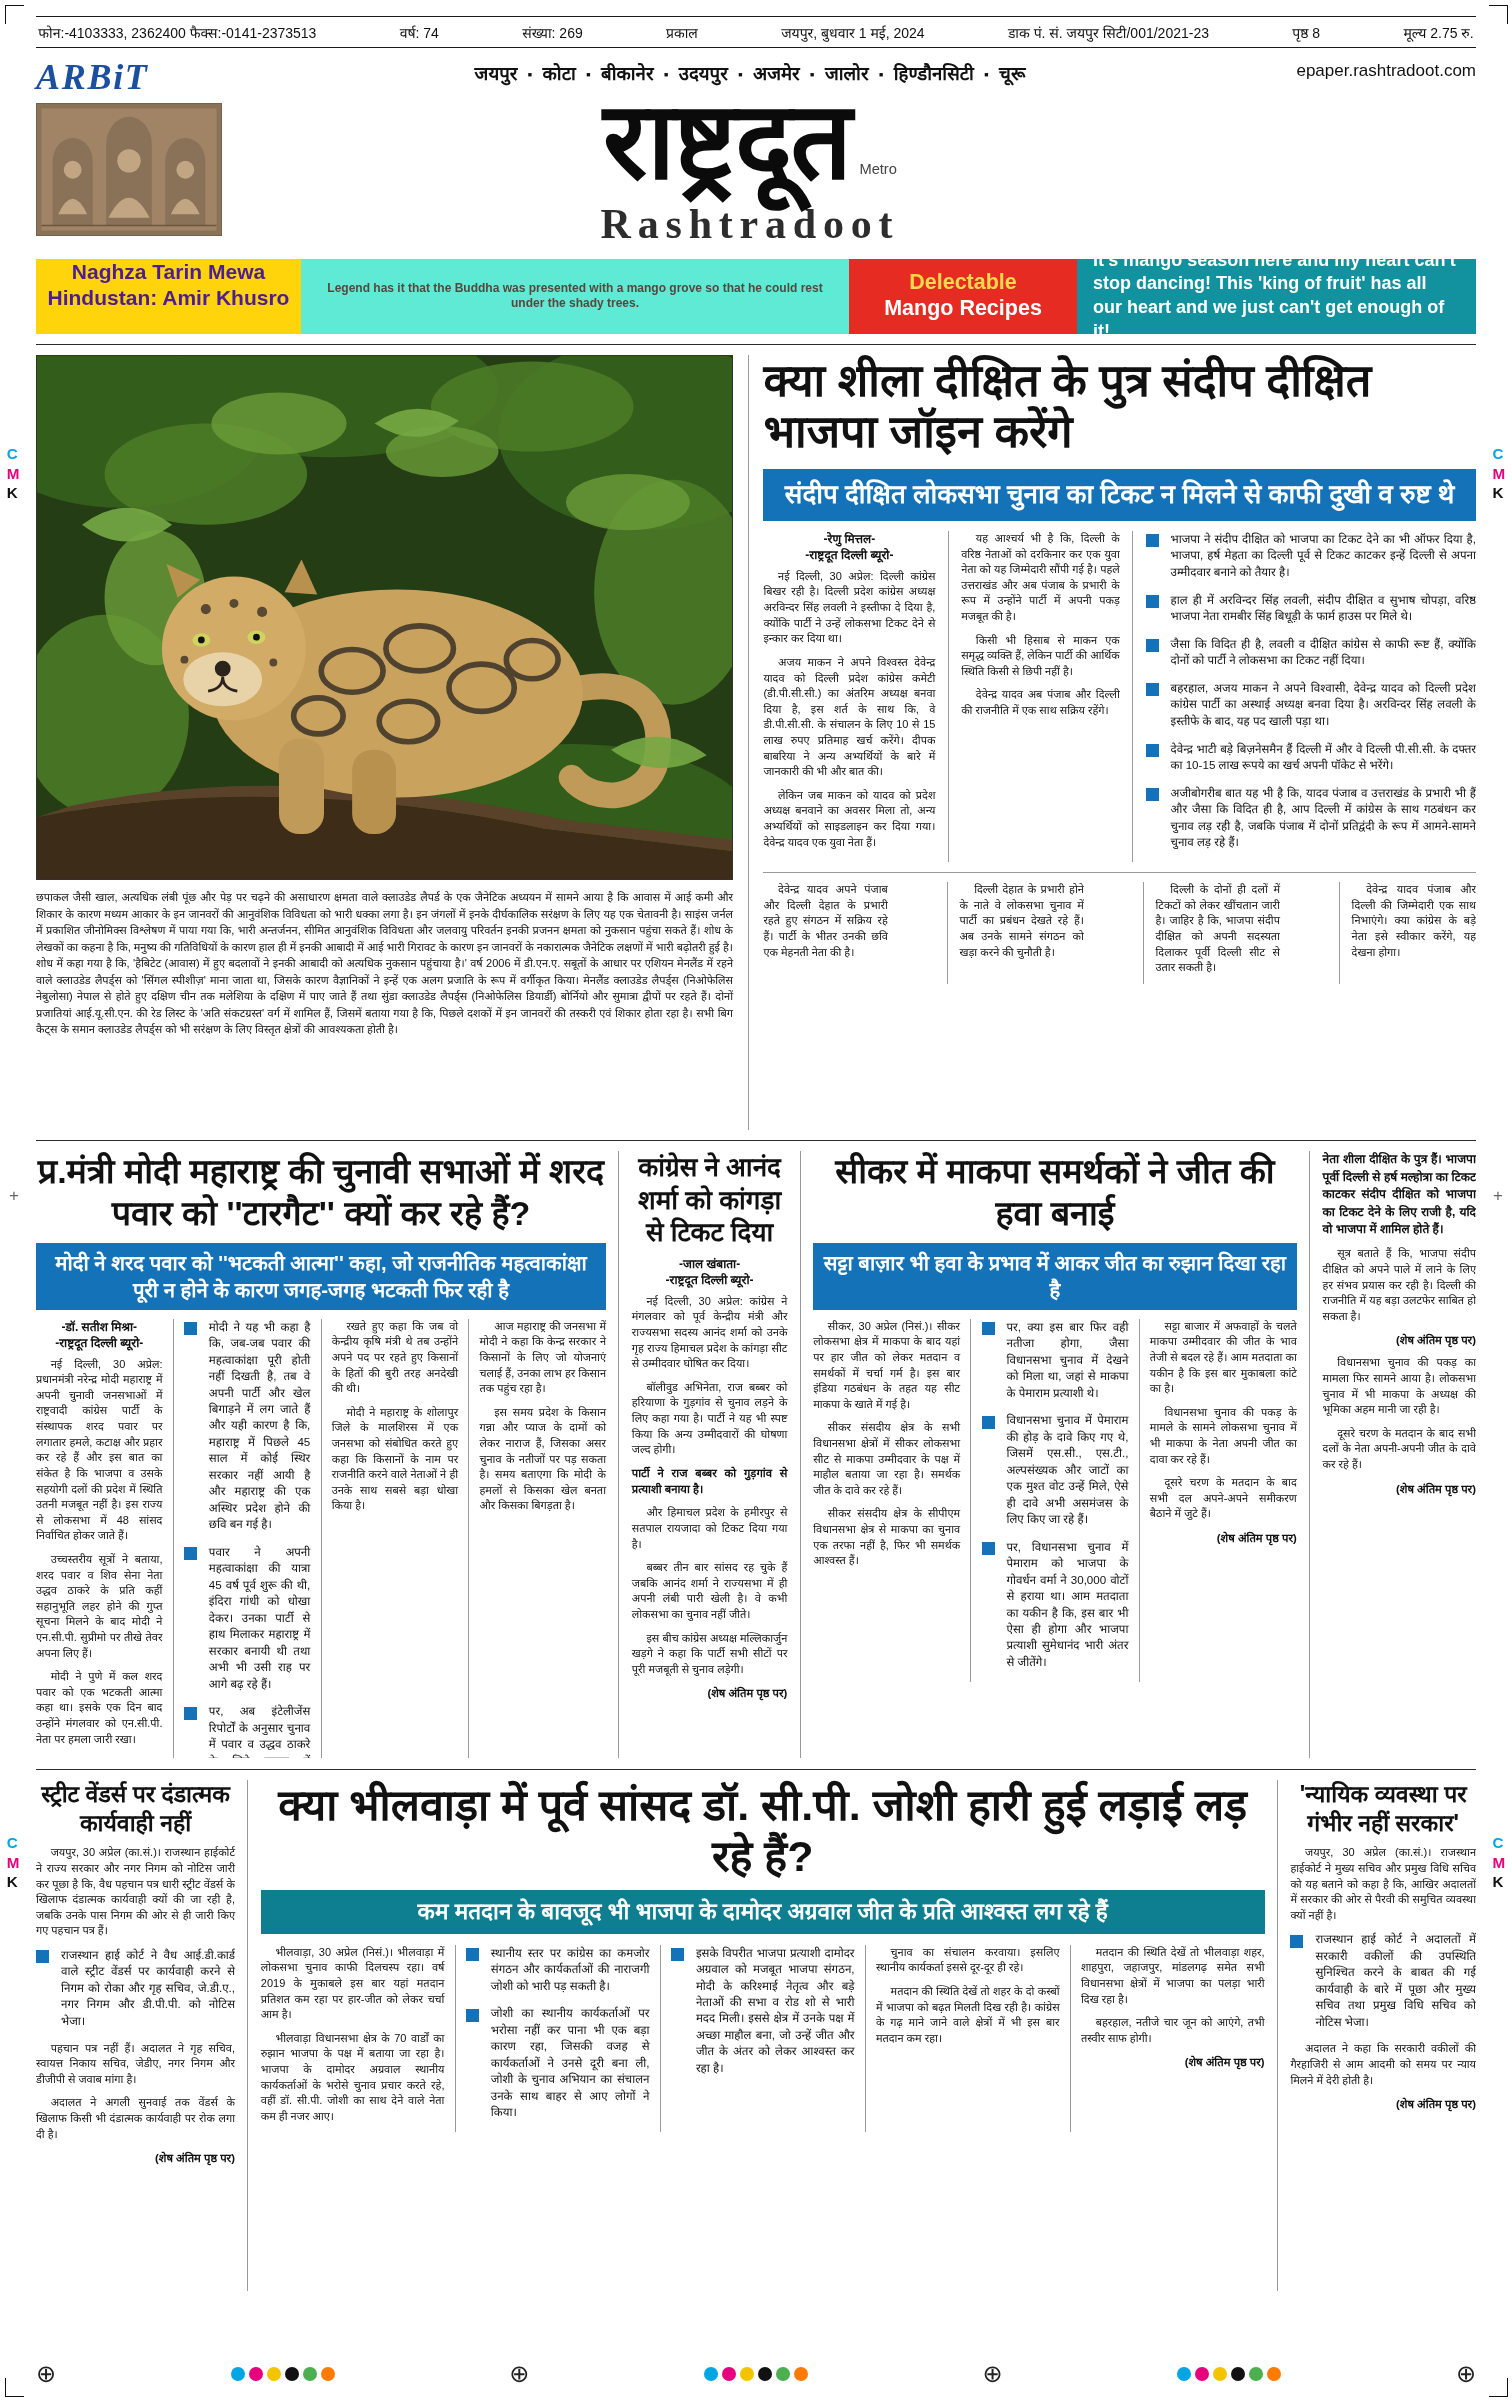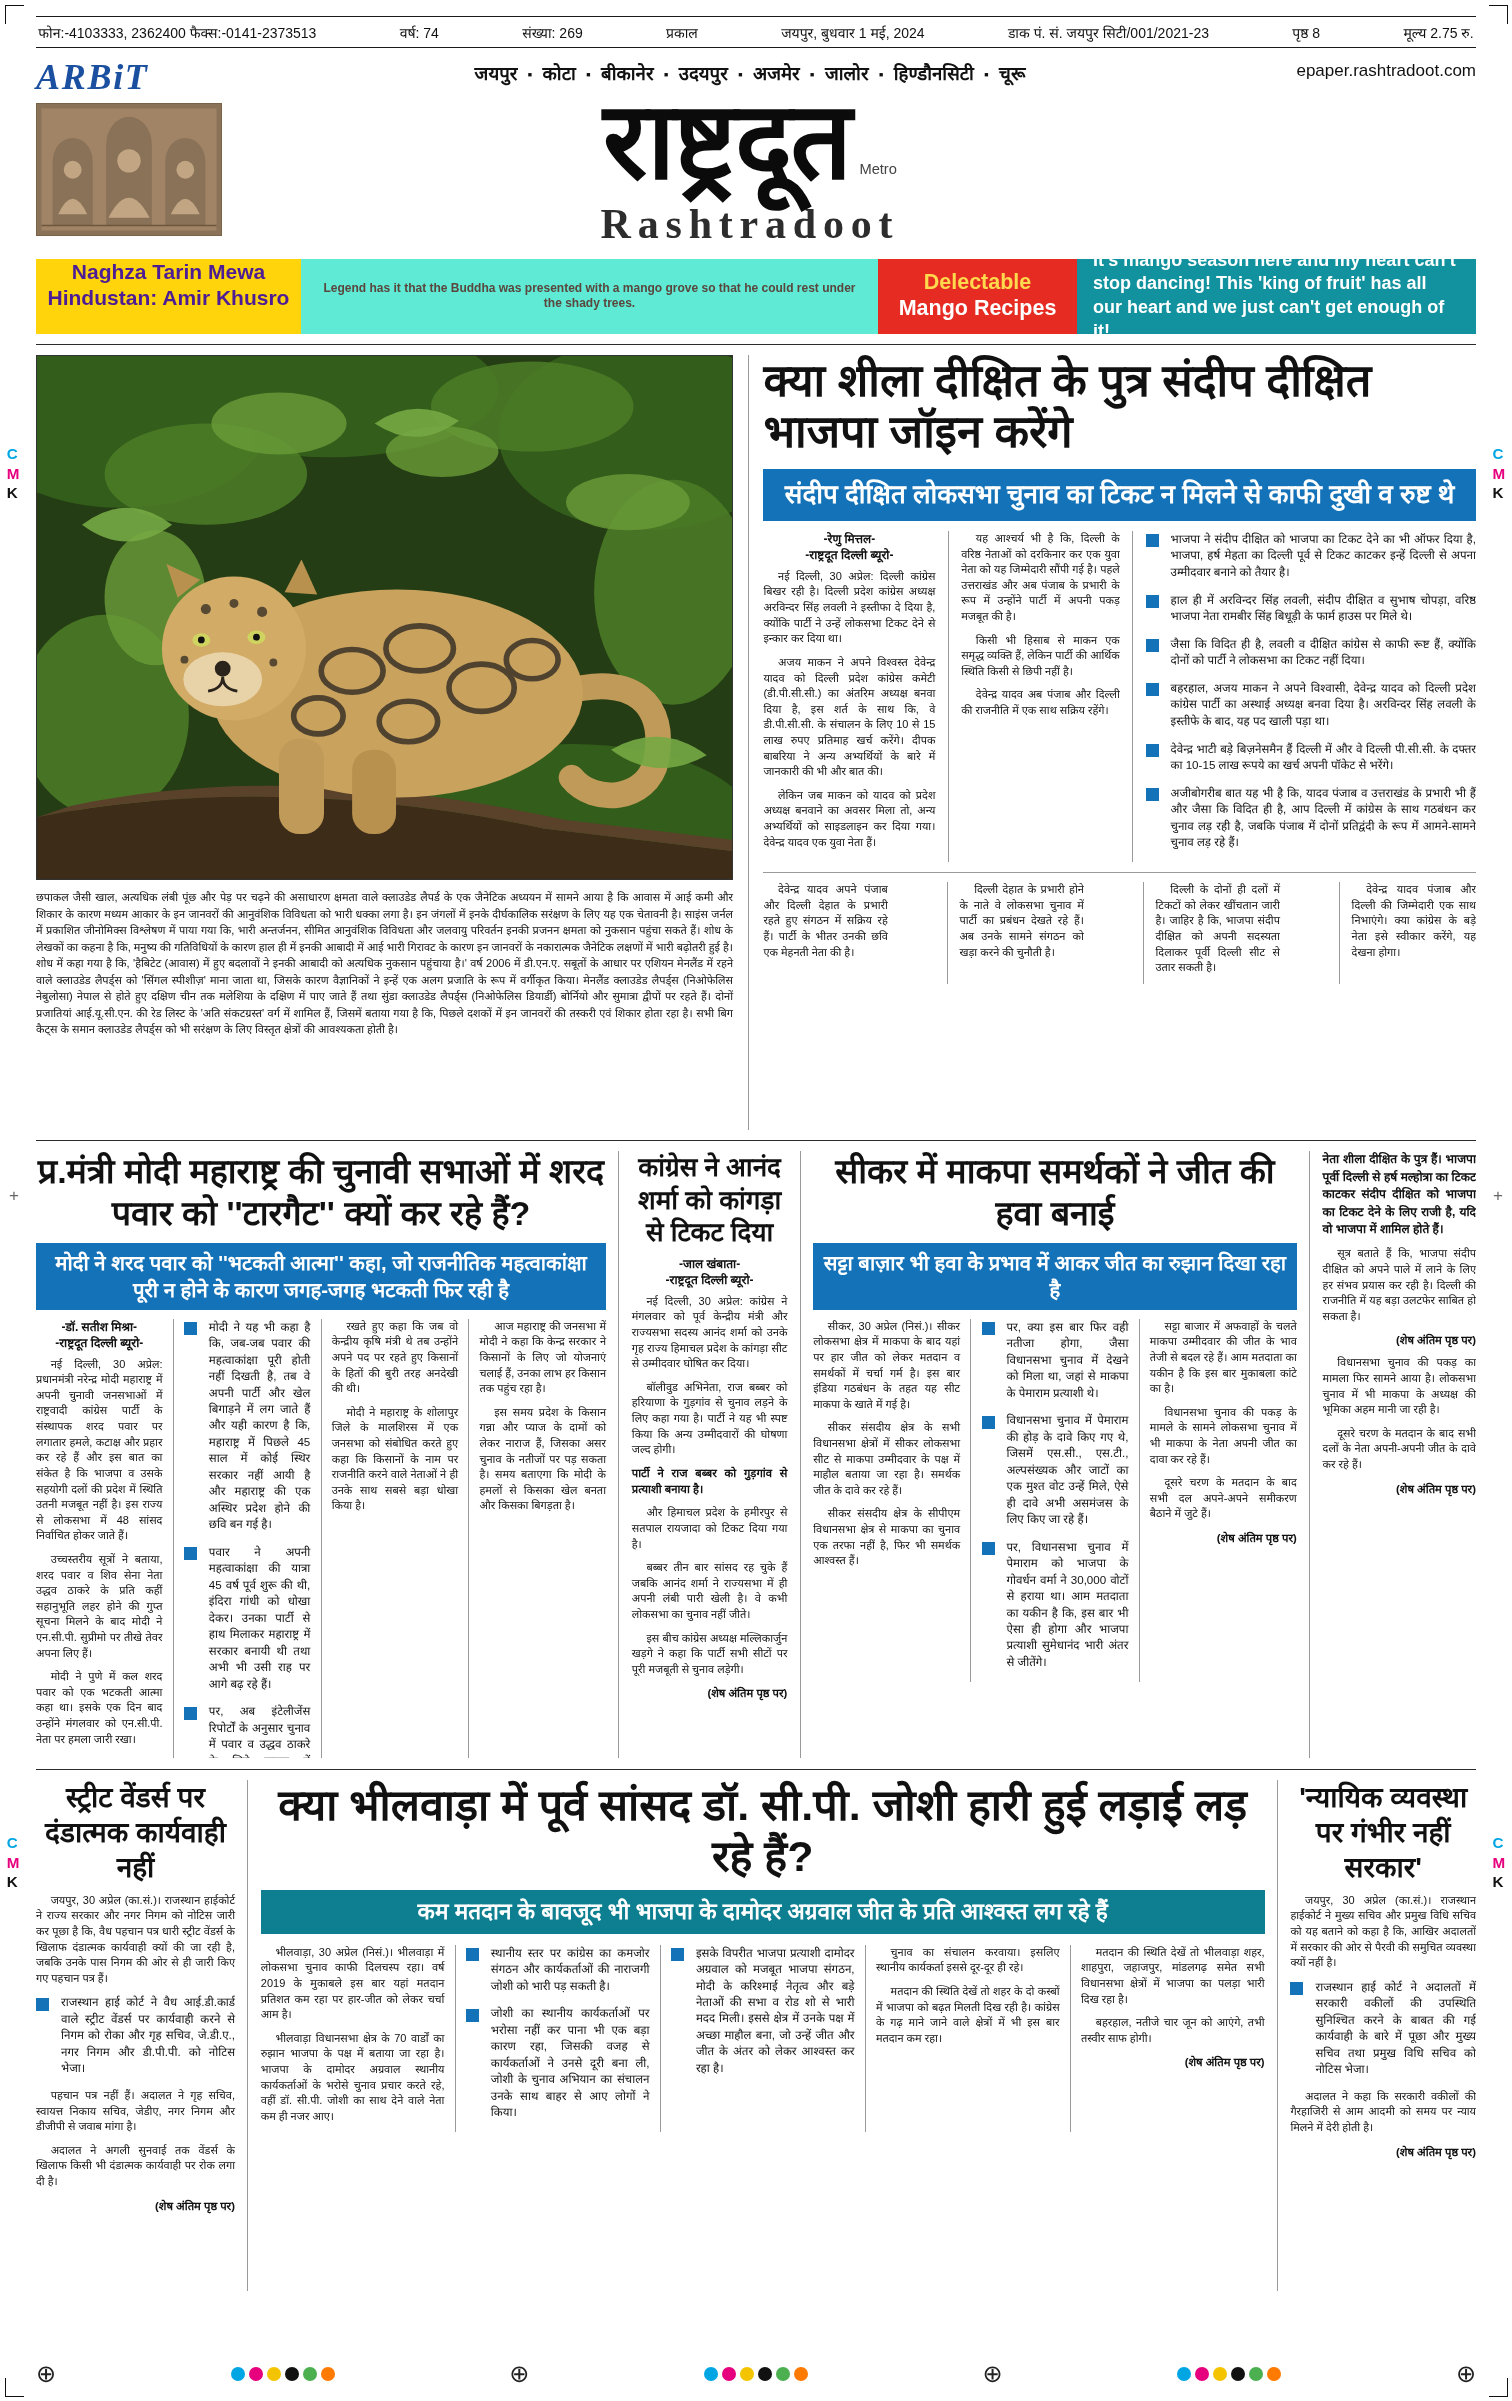--- a/index.html
+++ b/index.html
@@ -28,21 +28,21 @@
   .metro{font-size:14.7px; color:#444; margin-left:9px; vertical-align:super;}
   .np-sub{font-family:"Liberation Serif","DejaVu Serif",serif; font-size:42px; font-weight:bold;
           letter-spacing:6.8px; color:#2d2d2d; margin-top:5.6px;}
   .epaper{text-align:right; font-size:17px; padding-top:4.5px; color:#111; cursor:pointer;}
   
   .mango{display:flex; align-items:stretch; height:75px; margin-top:6.8px;}
   .khusro{background:var(--yellow); width:265px; display:flex; flex-direction:column; 
           text-align:center; font-size:21px; font-weight:800; color:#4c1d95; line-height:1.25;}
   .legend{flex:1; background:#5eead4; color:#5a463d; display:flex; align-items:center; justify-content:center;
           text-align:center; font-size:12px; padding:0 20.3px; line-height:1.3; font-weight:700;}
-  .recipes{background:var(--red); width:199px; display:flex; flex-direction:column; justify-content:center;
+  .recipes{background:var(--red); width:228px; display:flex; flex-direction:column; justify-content:center;
            text-align:center; font-weight:800; font-size:21.5px; line-height:1.2;}
   .recipes .l1{color:#ffd94d;} .recipes .l2{color:#fff;}
   .quote{background:var(--teal); width:399px; color:#fff; font-size:18px; font-weight:600;
          display:flex; align-items:center; padding:0 16px; line-height:1.32;}
   
   .rule{border:none; border-top:1.1px solid #2b2b2b; margin:10.2px 0;}
   .para{font-size:11px; line-height:1.42; text-align:justify; margin-bottom:8px; text-indent:14.7px;}
   .byline span{display:block; text-align:center; font-weight:700; font-size:12px; line-height:1.35;}
   .byline{margin-bottom:5.6px;}
   .bullet-item{position:relative; padding-left:25px; margin-bottom:11.3px; font-size:11.6px;
@@ -79,21 +79,21 @@
   .kangra{width:169px; flex:none;}
   .kangra-h{font-size:26px; font-weight:800; line-height:1.25; text-align:center; margin-bottom:6.8px;}
   .highlight{font-weight:700; font-size:11.3px; line-height:1.4; text-align:justify; margin-bottom:8px;}
   .sikar{width:497px; flex:none;}
   .jump{flex:1;}
   .jump .lead{font-weight:700; font-size:12px; line-height:1.45; text-align:justify; margin-bottom:8px;}
   
   .bottom{display:flex; height:511px; overflow:hidden;}
   .bottom > section + section{border-left:0.6px solid var(--rule); margin-left:12.4px; padding-left:12.4px;}
   .vendors,.judiciary{width:199px; flex:none;}
-  .side-h{font-size:28px; font-weight:800; line-height:1.25; text-align:center; margin-bottom:8px;}
+  .side-h{font-size:23px; font-weight:800; line-height:1.25; text-align:center; margin-bottom:8px;}
   .bhilwara{flex:1;}
   .bhil-h{font-size:43px; font-weight:800; line-height:1.18; text-align:center; margin-bottom:9px;}
   .bhil-cols{display:flex; margin-top:10.2px;}
   .bhil-cols > div{flex:1;}
   .bhil-cols > div + div{border-left:0.6px solid var(--rule); padding-left:10.2px; margin-left:10.2px;}
   
   .edge{position:absolute; display:flex; flex-direction:column; gap:4.5px; font-weight:700; font-size:15.2px; line-height:1;}
   .edge .c{color:#00a5e3;} .edge .m{color:#e6007e;} .edge .k{color:#111;}
   .edge-plus{position:absolute; color:#666; font-size:17px;}
   .print-marks{position:absolute; left:36px; right:36px; bottom:14.7px; display:flex;

